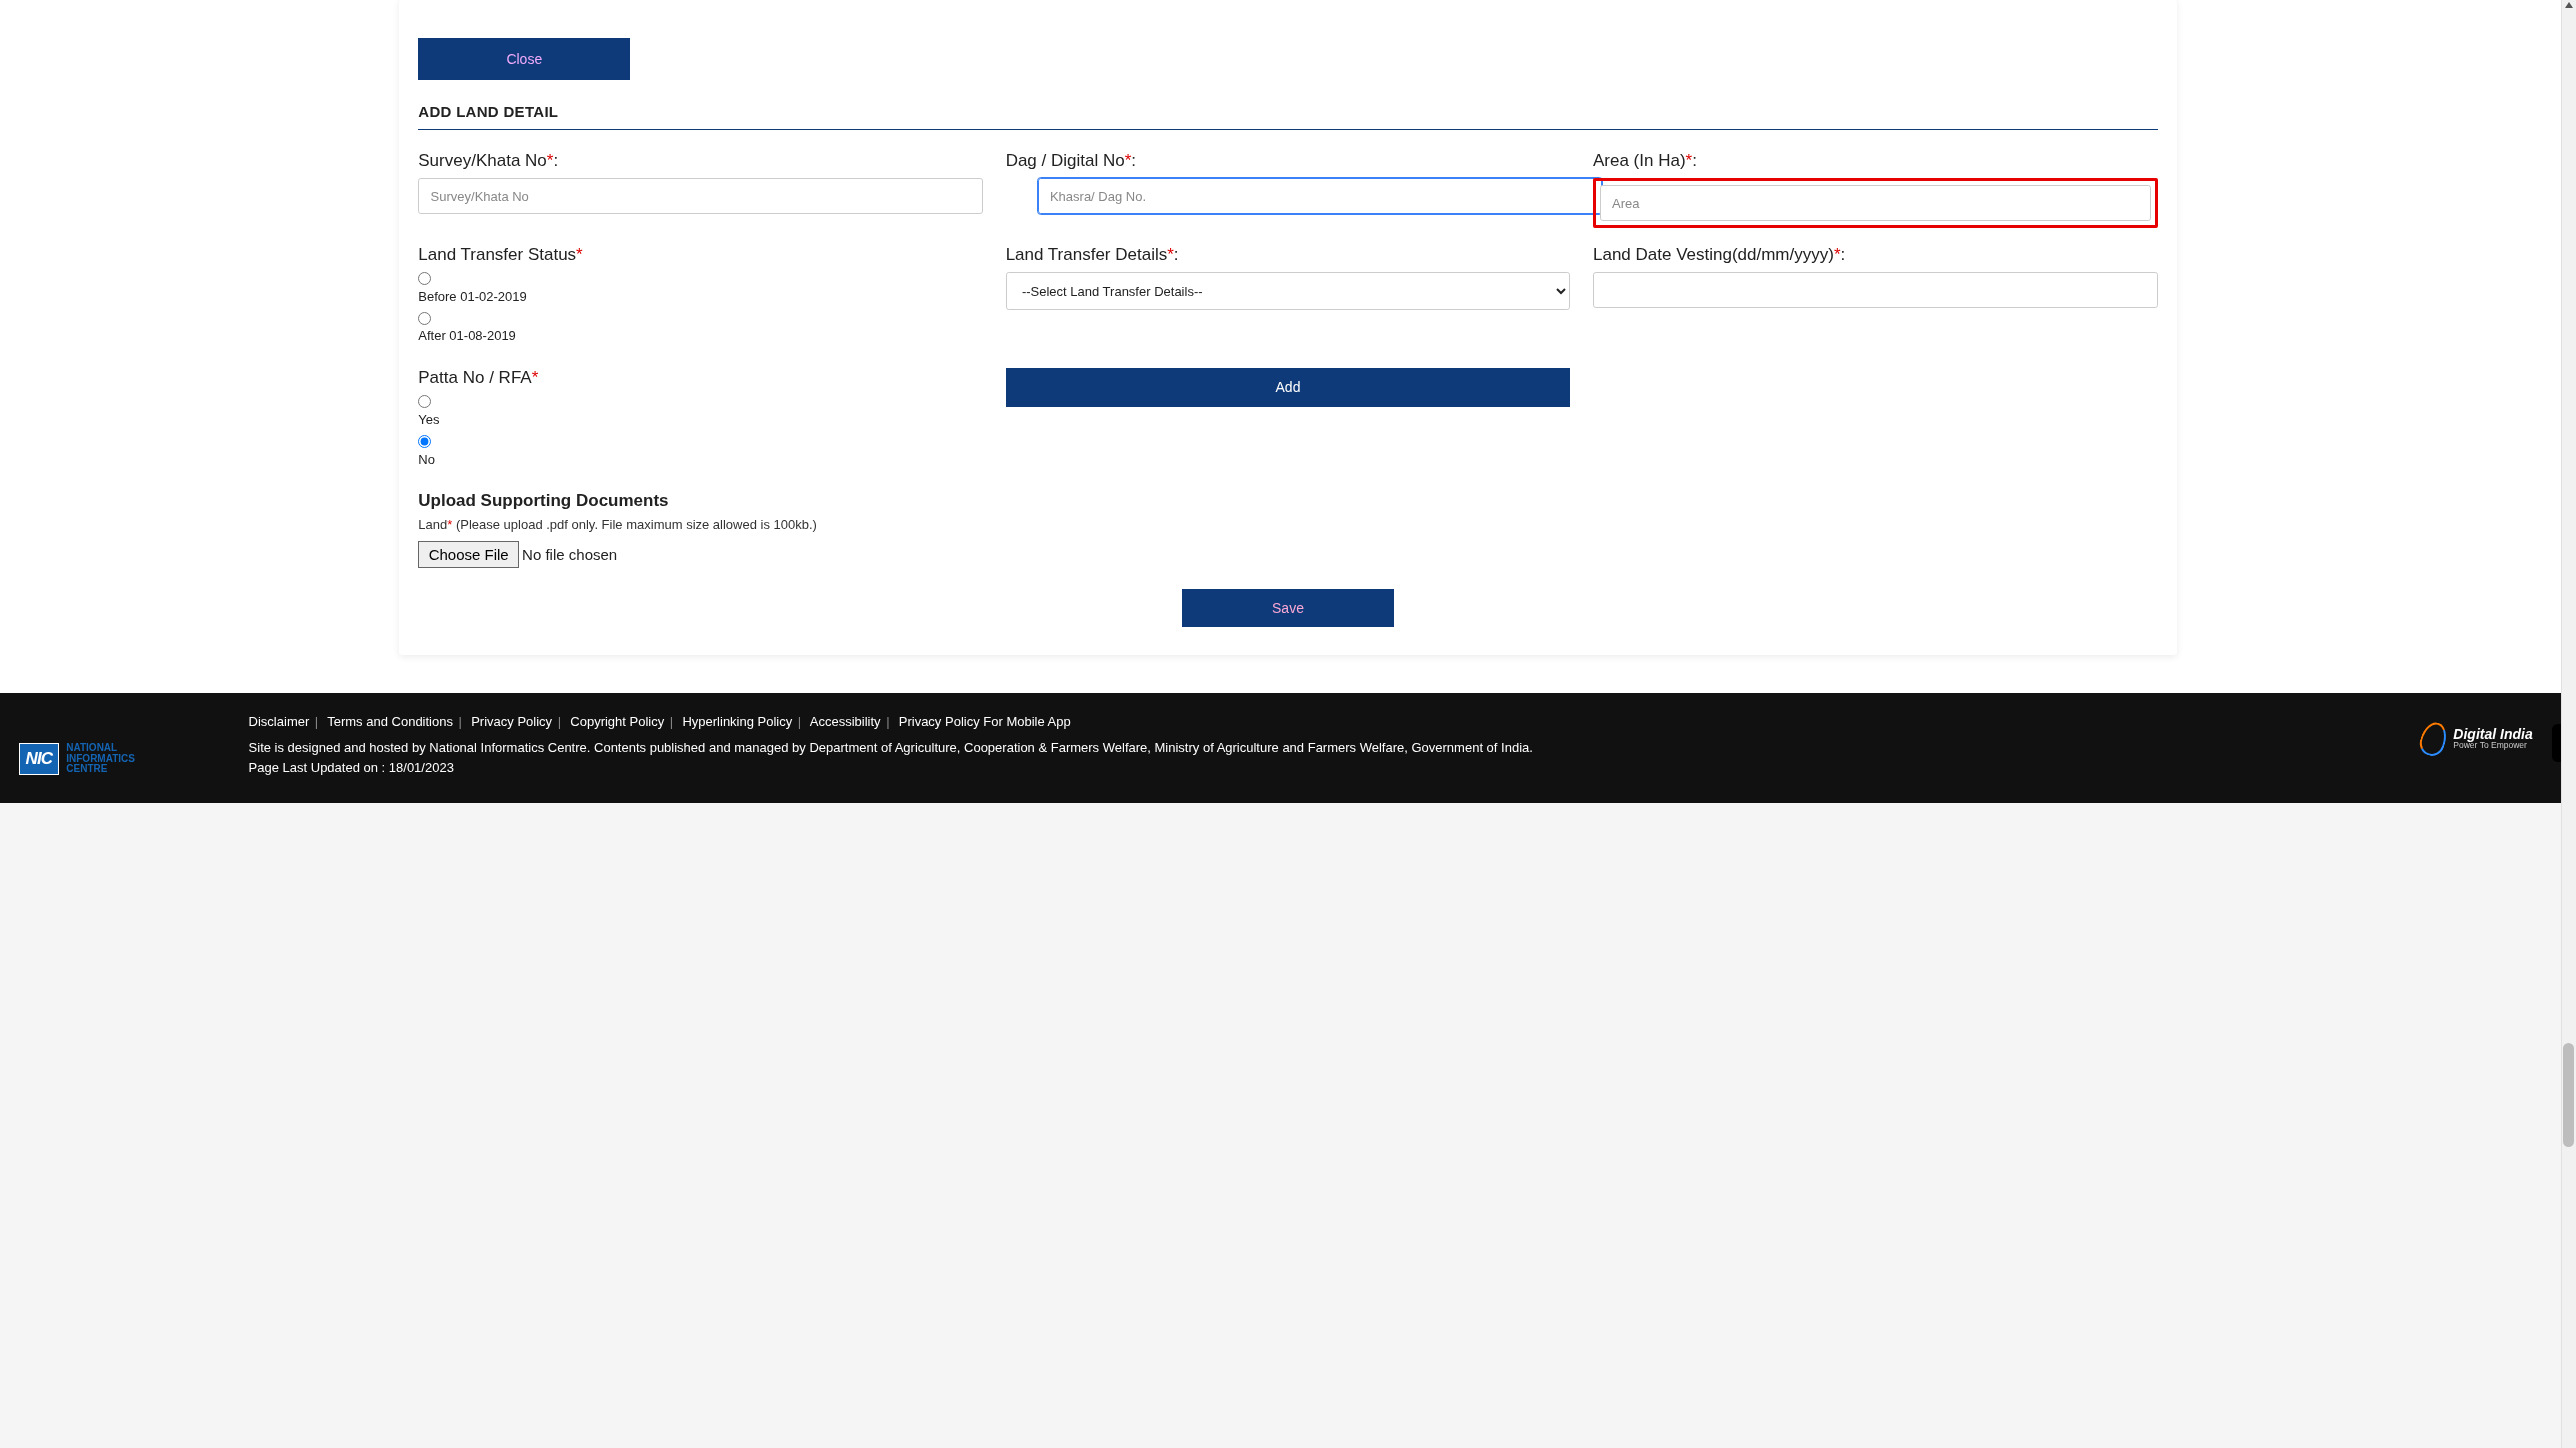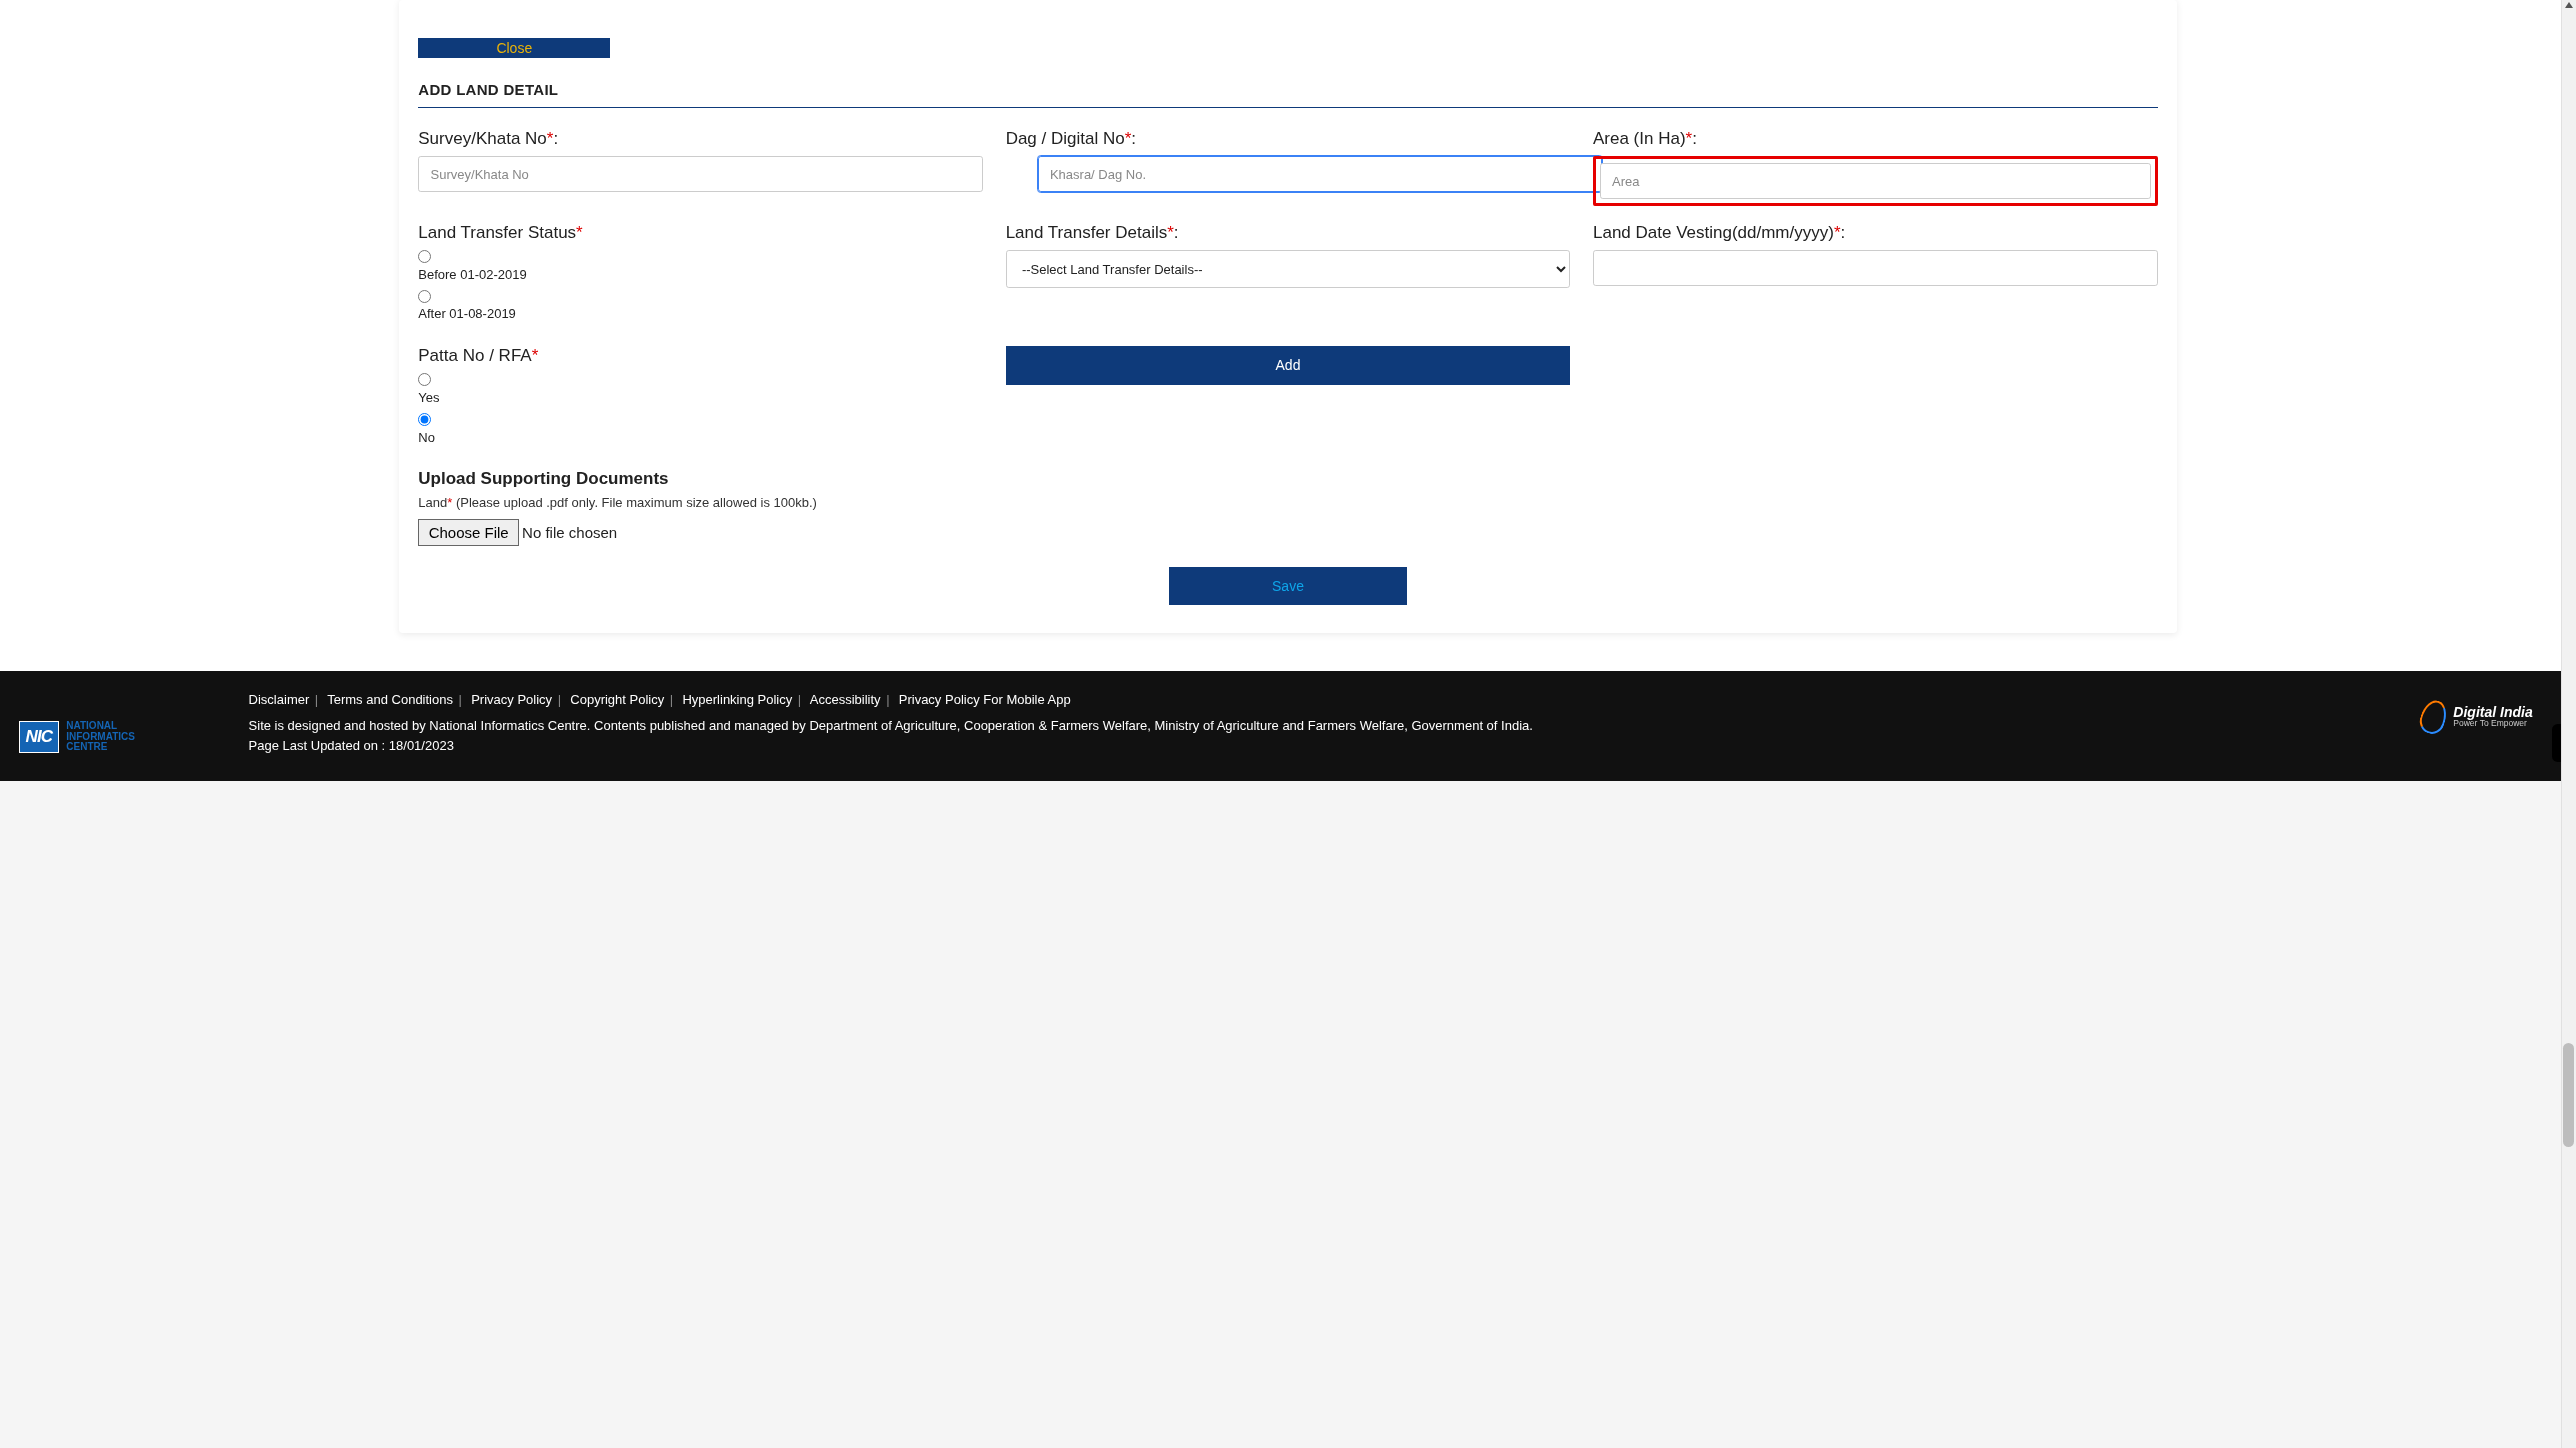--- a/index.html
+++ b/index.html
@@ -18,24 +18,24 @@
   .card {
     background: #fff;
     width: 69%;
     margin: 0 auto;
     padding: 0 19px 28px 19px;
     border-radius: 3.8px;
     box-shadow: 0 1.9px 7.5px rgba(0,0,0,0.08);
   }
   .close-btn {
     background: #0e3a7a;
-    color: #eab308;
+    color: #f0abfc;
     border: none;
-    padding: 2px 0;
-    width: 192px;
+    padding: 13px 0;
+    width: 212px;
     font-size: 14px;
     margin: 38px 0 22.6px 0;
     cursor: pointer;
   }
   .section-title {
     font-weight: 700;
     font-size: 15px;
     letter-spacing: 0.02em;
     margin-bottom: 9.4px;
     color: #222;
@@ -125,24 +125,24 @@
   }
   .file-btn {
     border: 0.9px solid #666;
     background: #efefef;
     padding: 3.8px 9.4px;
     font-size: 15px;
     cursor: pointer;
   }
   .save-btn {
     background: #0e3a7a;
-    color: #0ea5e9;
+    color: #f9a8d4;
     border: none;
     padding: 11.3px 0;
-    width: 238px;
+    width: 212px;
     font-size: 14px;
     cursor: pointer;
     display: block;
     margin: 21px auto 0 auto;
   }
   
   .footer {
     background: #111;
     color: #fff;
     padding: 19px 19px 24.5px 19px;

